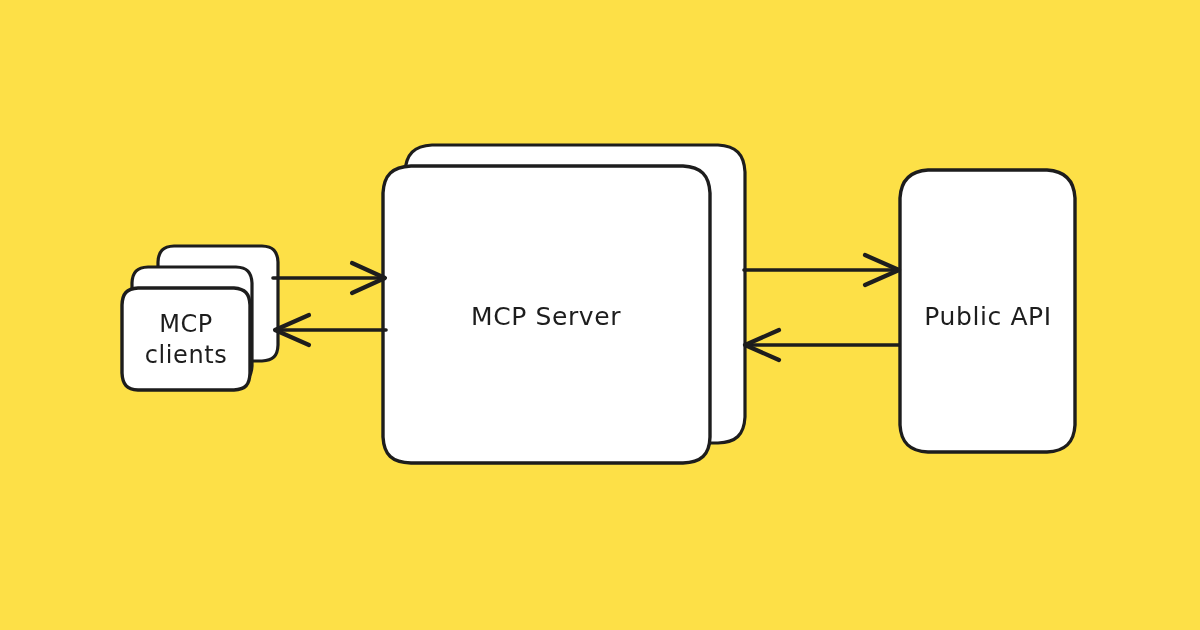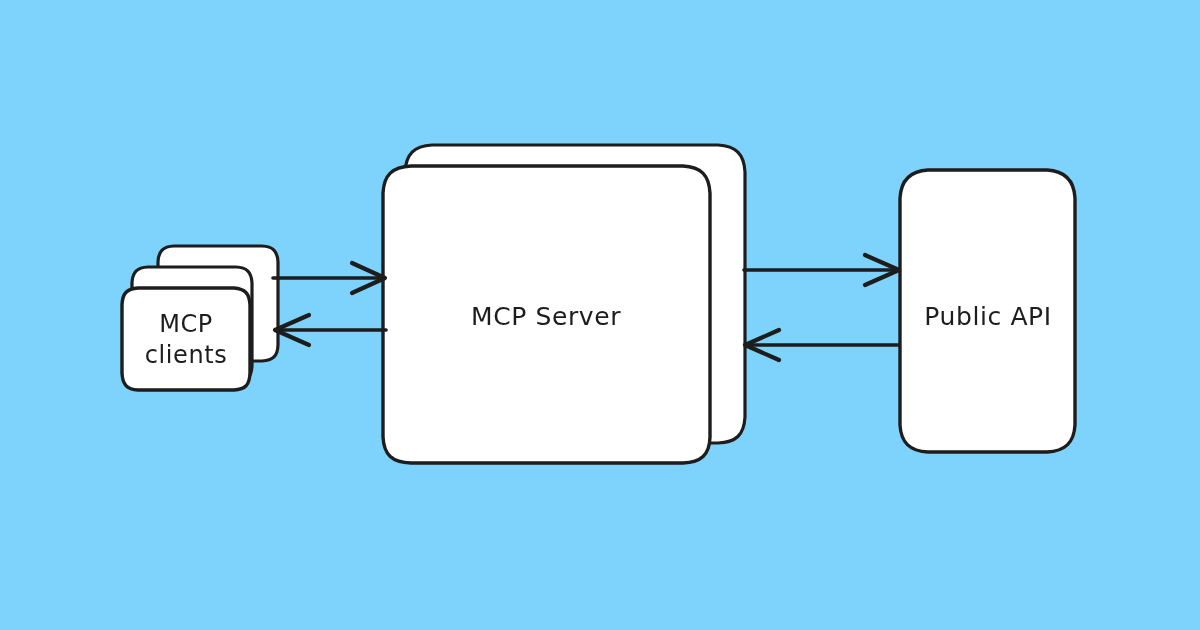--- a/index.html
+++ b/index.html
@@ -11,21 +11,21 @@
   body {
     width: 1200px;
     height: 630px;
     overflow: hidden;
     font-family: "DejaVu Sans", sans-serif;
   }
   #diagram-root {
     position: relative;
     width: 1200px;
     height: 630px;
-    background: #7dd3fc;
+    background: #fde047;
   }
   svg#scene {
     position: absolute;
     top: 0;
     left: 0;
     width: 1200px;
     height: 630px;
     display: block;
   }
   .node-shape {

